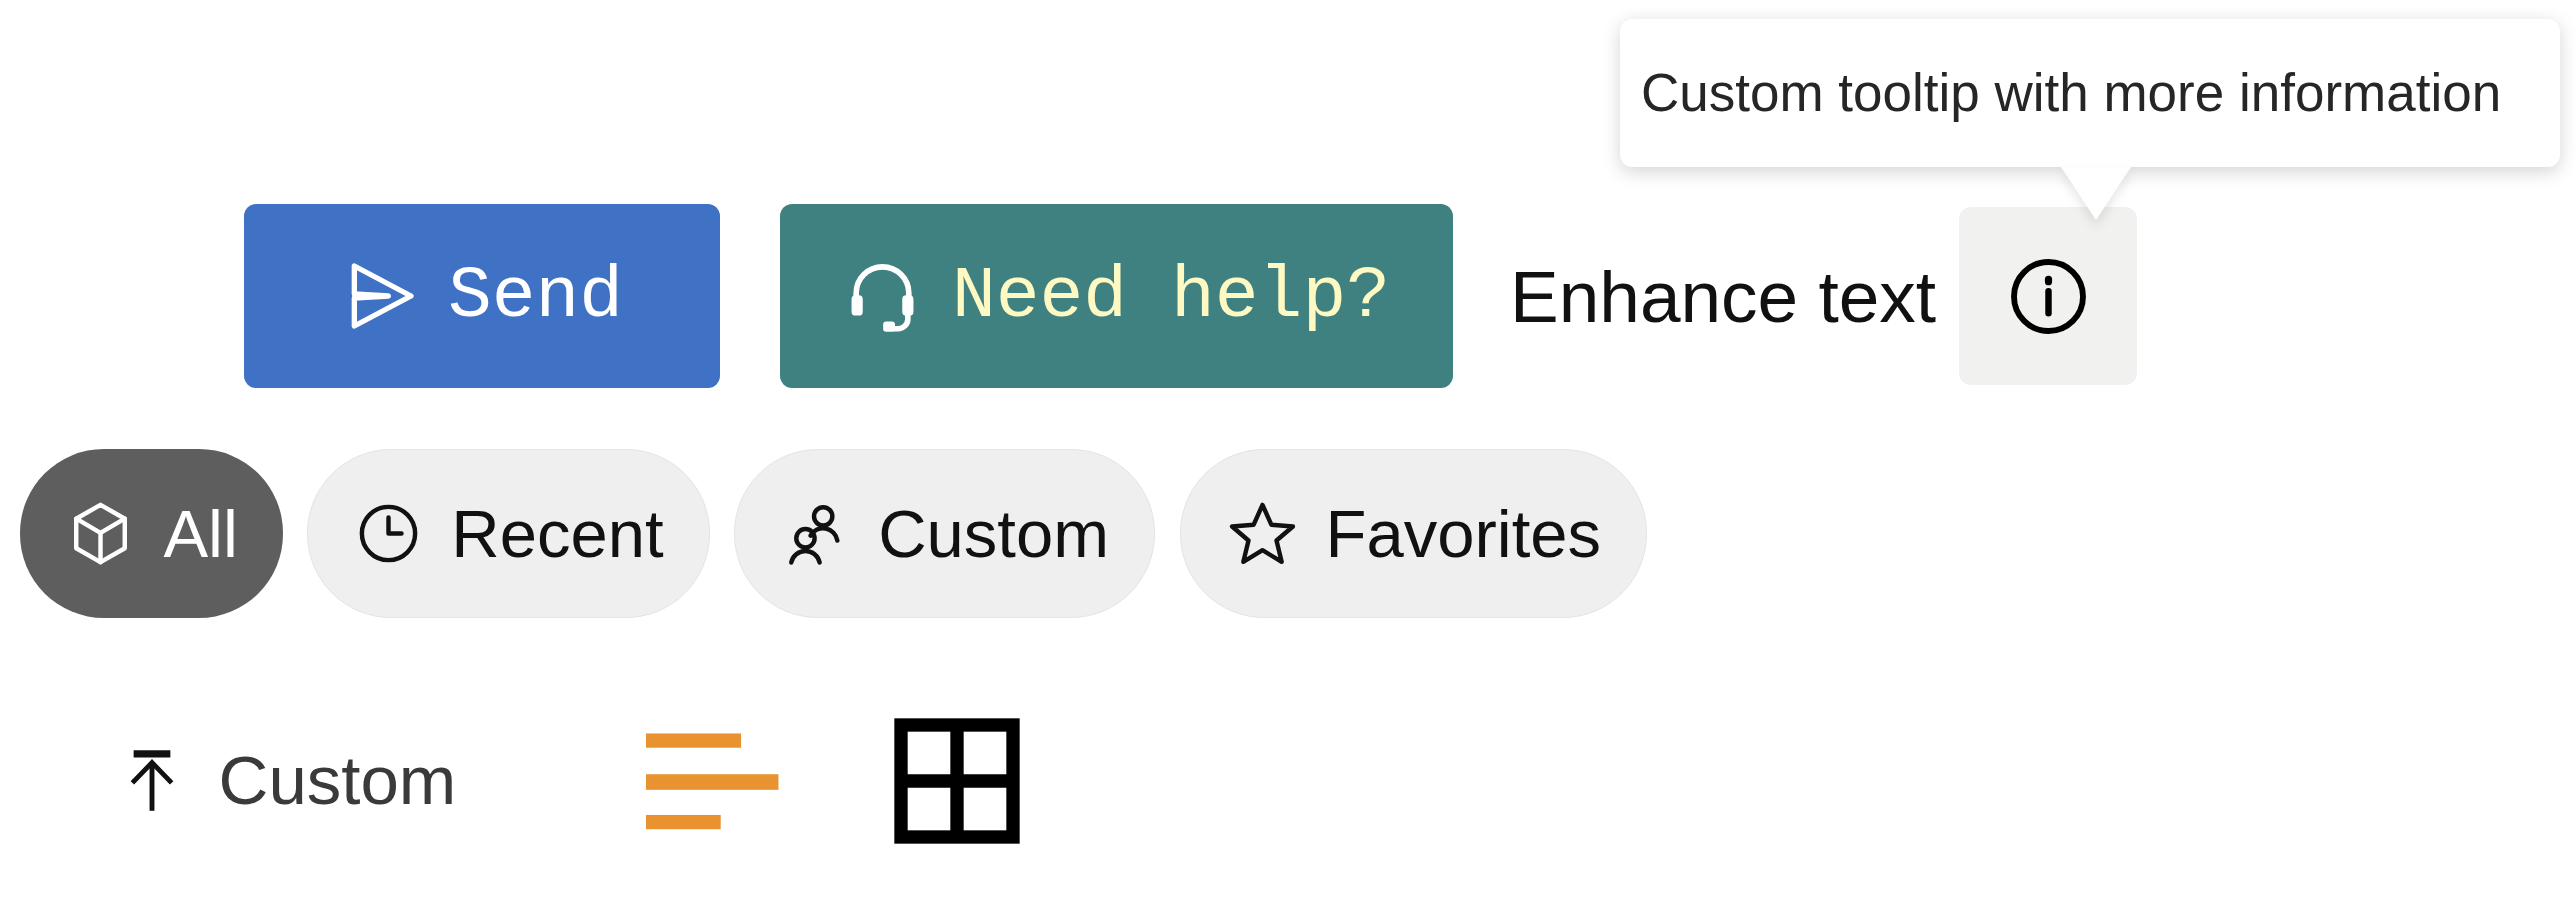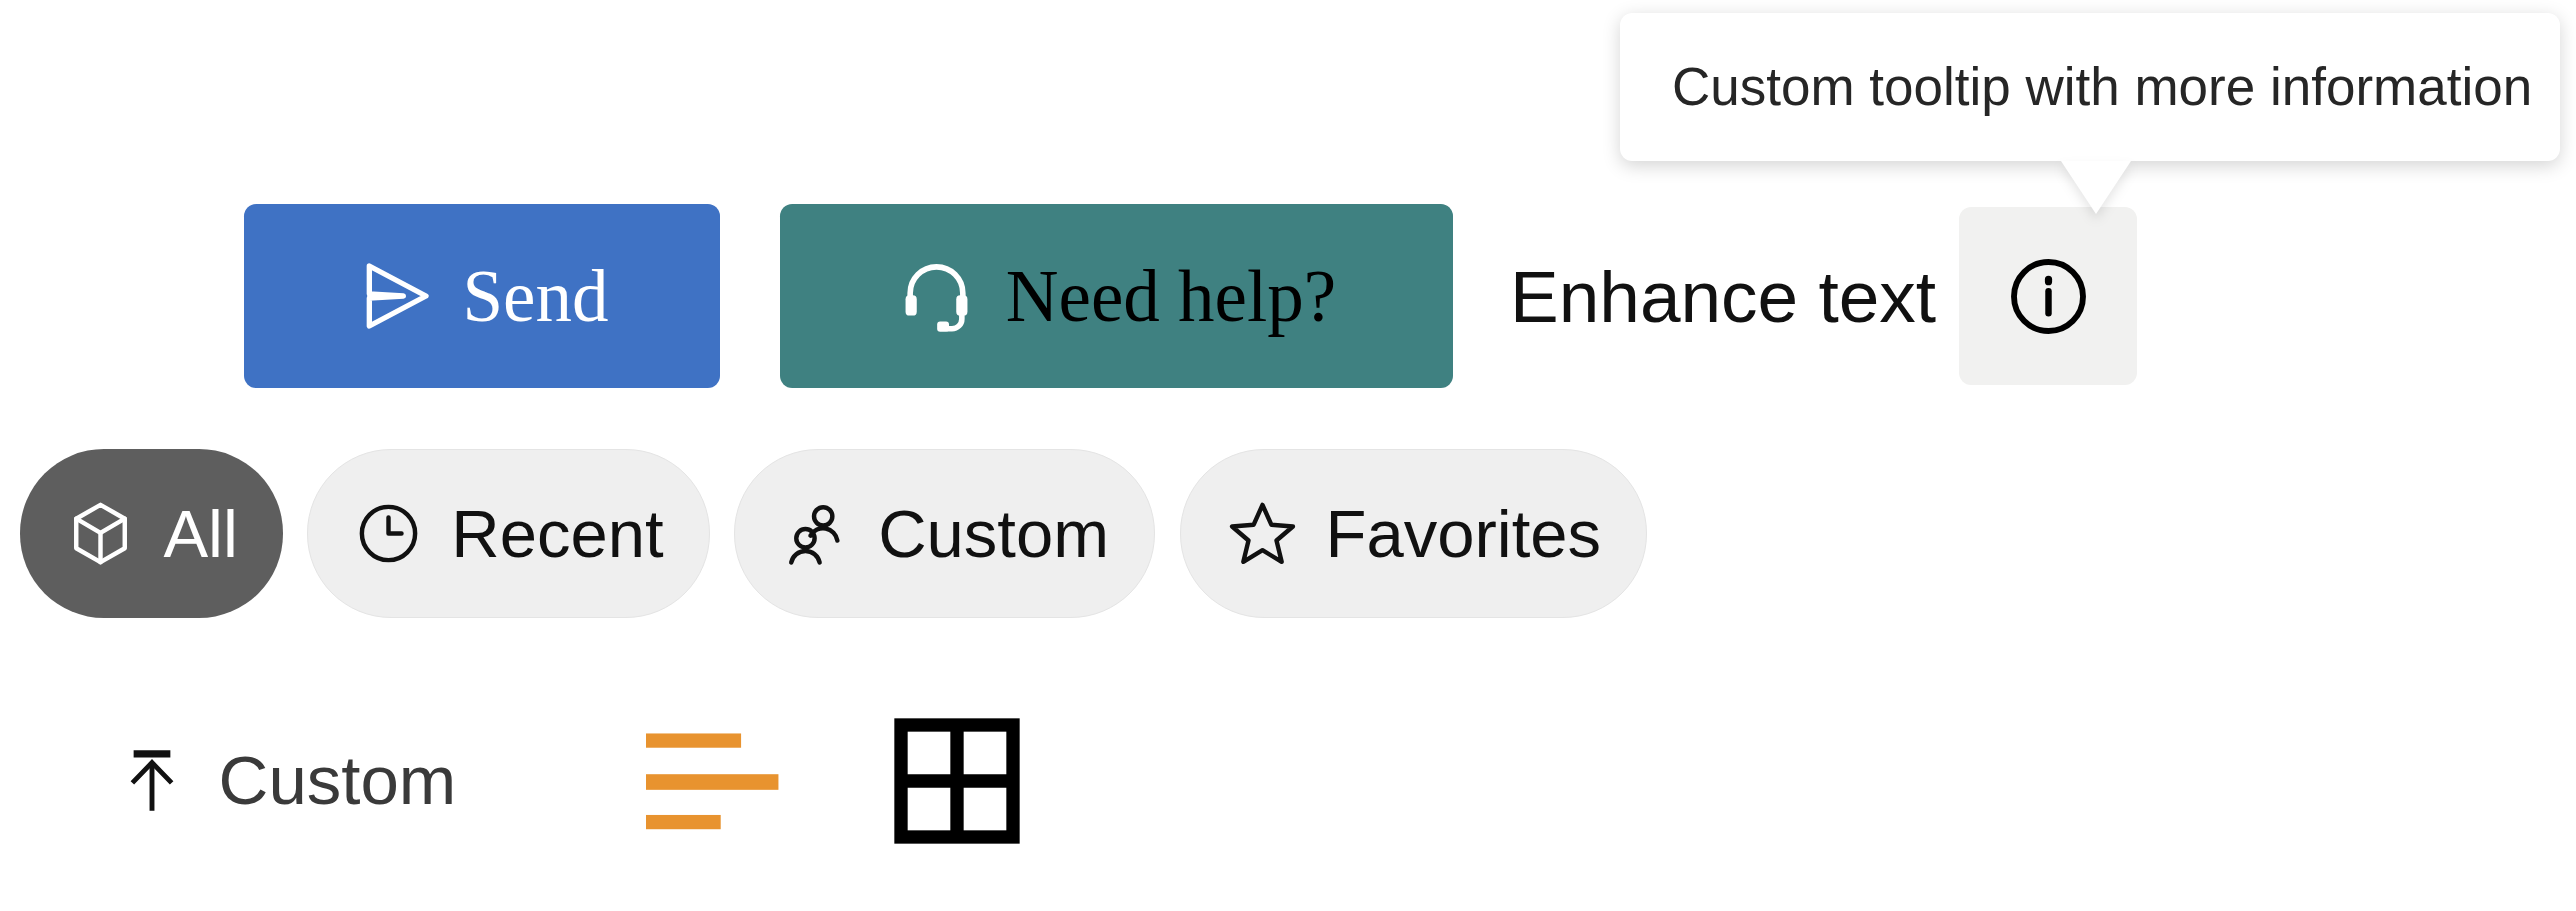--- a/index.html
+++ b/index.html
@@ -28,21 +28,21 @@
     align-items: center;
   }
 
   .btn {
     border: none;
     outline: none;
     cursor: pointer;
     display: inline-flex;
     align-items: center;
     justify-content: center;
-    font-family: Liberation Serif, serif;
+    font-family: Liberation Mono, monospace;
     line-height: 1;
     white-space: nowrap;
   }
 
   
   #send-button {
     margin-left: 244px;
     width: 476px;
     height: 184px;
     border-radius: 12.2px;
@@ -53,21 +53,21 @@
     padding: 0 23px;
   }
 
   
   #need-help-button {
     margin-left: 60px;
     width: 673px;
     height: 184px;
     border-radius: 12.2px;
     background: #3f8181;
-    color: #000000;
+    color: #fef9c3;
     font-size: 73px;
     gap: 30px;
     padding: 0 23px;
   }
 
   
   #enhance-group {
     margin-left: 57px;
     display: flex;
     align-items: center;
@@ -91,29 +91,29 @@
     justify-content: center;
     border: none;
     cursor: pointer;
     position: relative;
   }
 
   
   #tooltip {
     position: absolute;
     left: 1620px;
-    top: 13px;
+    top: 19px;
     width: 940px;
     height: 148px;
     background: #ffffff;
     border-radius: 12.2px;
     box-shadow: 0 4.1px 17.7px rgba(0,0,0,0.17);
     display: flex;
     align-items: center;
-    padding: 0 52px;
+    padding: 0 21px;
     z-index: 30;
   }
   #tooltip-text {
     font-size: 53px;
     color: #262626;
     line-height: 1.1;
     white-space: nowrap;
   }
   #tooltip-arrow {
     position: absolute;

